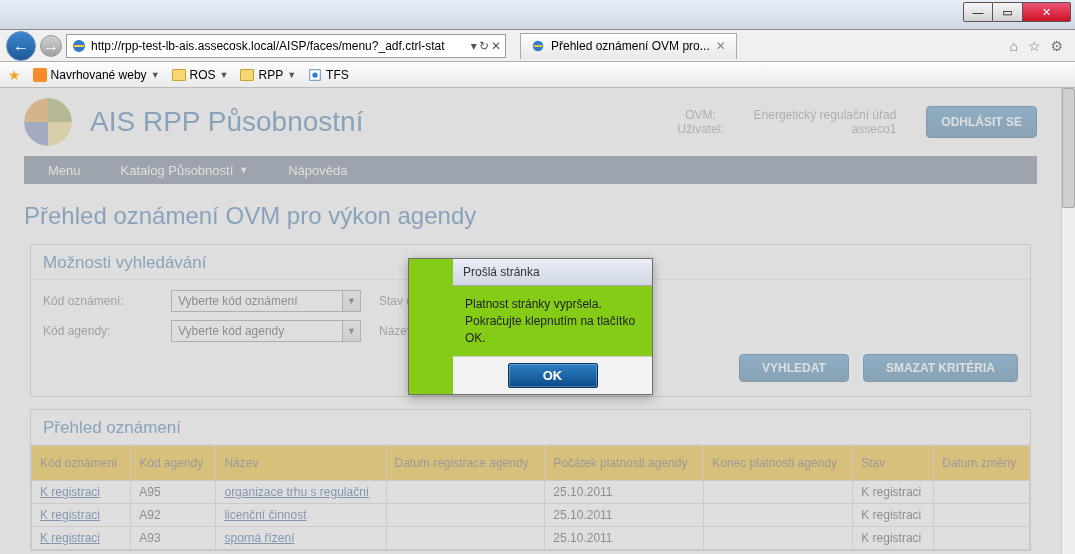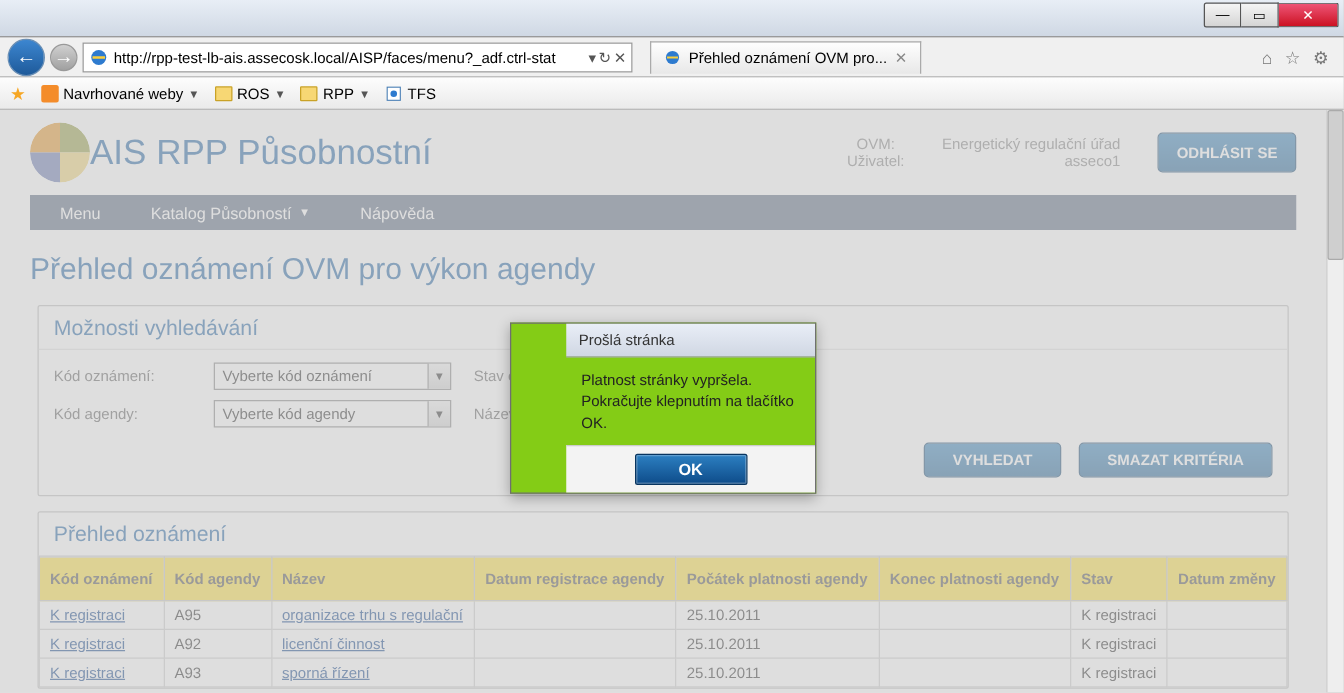--- a/index.html
+++ b/index.html
@@ -42,21 +42,21 @@
 
   
   .viewport { position: absolute; top: 88px; left: 0; right: 14px; bottom: 0; overflow: hidden; background:#fff; }
   .scrollbar { position:absolute; top:88px; right:0; bottom:0; width:14px; background:#eee; border-left:1px solid #ccc; }
   .scroll-thumb { position:absolute; top:0; left:0; right:0; height:120px; background:#cfcfcf; border:1px solid #aaa; border-radius:2px; }
 
   
   .mask { position:absolute; inset:0; background:rgba(200,200,200,0.6); }
 
   
-  .app-header { display:flex; align-items:center; padding:10px 24px; }
+  .app-header { display:flex; align-items:center; padding:10px 24px; gap:18px; }
   .logo { width:48px; height:48px; border-radius:50%; position:relative; overflow:hidden; }
   .logo div { position:absolute; width:50%; height:50%; }
   .q1{top:0;left:0;background:#e69a2e;border-top-left-radius:48px;}
   .q2{top:0;right:0;background:#9aa14a;border-top-right-radius:48px;}
   .q3{bottom:0;left:0;background:#6f7db5;border-bottom-left-radius:48px;}
   .q4{bottom:0;right:0;background:#f0d47a;border-bottom-right-radius:48px;}
   .app-title { font-size:28px; color:#2a6aa8; font-weight:400; }
   .user-block { margin-left:auto; display:flex; gap:30px; align-items:center; font-size:12px; color:#888; }
   .user-labels{text-align:center;} .user-vals{text-align:right;}
   .logout-btn { padding:8px 14px; background:linear-gradient(#3b87bd,#2a6a9c); color:#fff; border:1px solid #1d4f78; border-radius:4px; font-size:12px; font-weight:bold; cursor:pointer; }
@@ -73,21 +73,21 @@
 
   .filters { display:grid; grid-template-columns: 110px 190px 120px 1fr auto auto; gap:8px 18px; padding:10px 12px 14px; align-items:center; font-size:12px; color:#666; }
   .combo { display:flex; align-items:center; border:1px solid #8a8a8a; background:#fff; height:22px; font-size:12px; color:#333; }
   .combo span { padding:0 6px; flex:1; }
   .combo .caret { width:18px; height:100%; background:linear-gradient(#f4f4f4,#d6d6d6); border-left:1px solid #8a8a8a; display:flex; align-items:center; justify-content:center; font-size:9px; color:#333; }
   .act-btn { grid-column:span 1; padding:6px 22px; background:linear-gradient(#3b87bd,#2a6a9c); color:#fff; border:1px solid #1d4f78; border-radius:4px; font-size:12px; font-weight:bold; cursor:pointer; }
   .filter-actions { grid-column:1 / -1; display:flex; justify-content:flex-end; gap:14px; padding-top:4px;}
 
   
   table.data { width:100%; border-collapse:collapse; font-size:12px; }
-  table.data th { text-align:left; padding:10px 8px; background:#fde047; color:#555; border:1px solid #c8c8c8; font-weight:bold; vertical-align:top;}
+  table.data th { text-align:left; padding:10px 8px; background:#eab308; color:#555; border:1px solid #c8c8c8; font-weight:normal; vertical-align:top;}
   table.data td { padding:4px 8px; border:1px solid #d0d0d0; color:#333; }
   table.data td a { color:#1a4b90; text-decoration:underline; cursor:pointer; }
 
   
   .dialog { position:absolute; left:408px; top:258px; width:245px; background:#84cc16; border:1px solid #6f6f6f; box-shadow:0 3px 10px rgba(0,0,0,0.3);padding-left:44px; }
   .dlg-title { background:linear-gradient(#e9eef7,#d0d7e3); padding:6px 10px; font-size:12px; color:#333; border-bottom:1px solid #aab; }
   .dlg-body { padding:10px 12px; font-size:12px; color:#222; line-height:1.4; }
   .dlg-foot { padding:6px; background:#f3f3f3; border-top:1px solid #ccc; display:flex; justify-content:center; }
   .ok-btn { width:90px; padding:4px 0; background:linear-gradient(#2c7fc1,#0e4c8a); color:#fff; border:1px solid #07345f; border-radius:2px; font-size:13px; font-weight:bold; cursor:pointer; box-shadow: inset 0 0 0 1px rgba(255,255,255,0.25); }
 </style>

